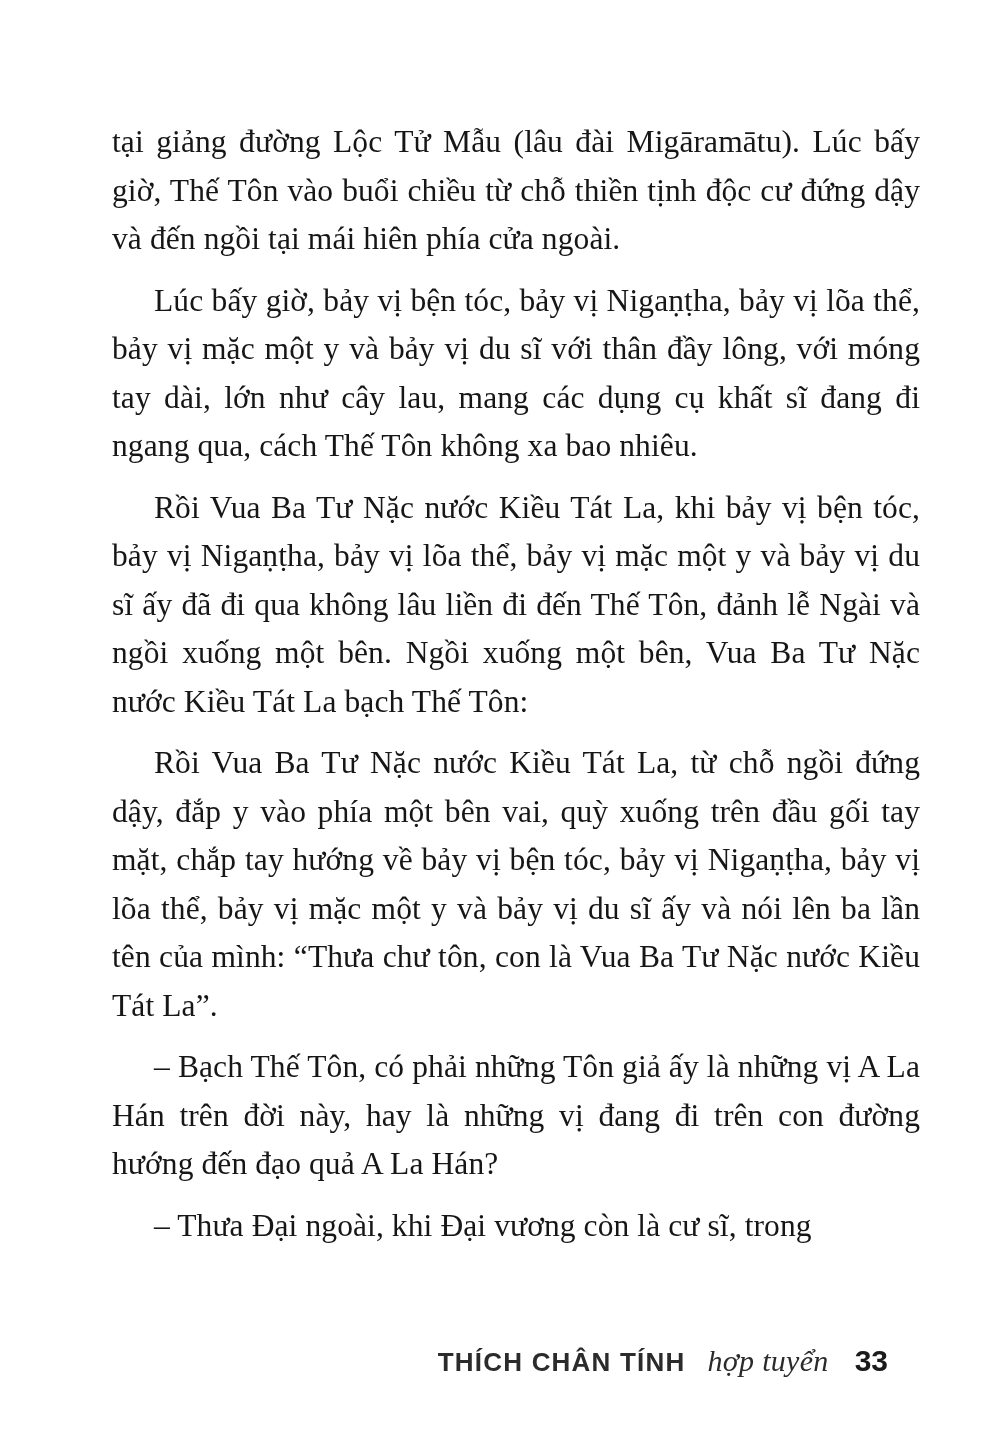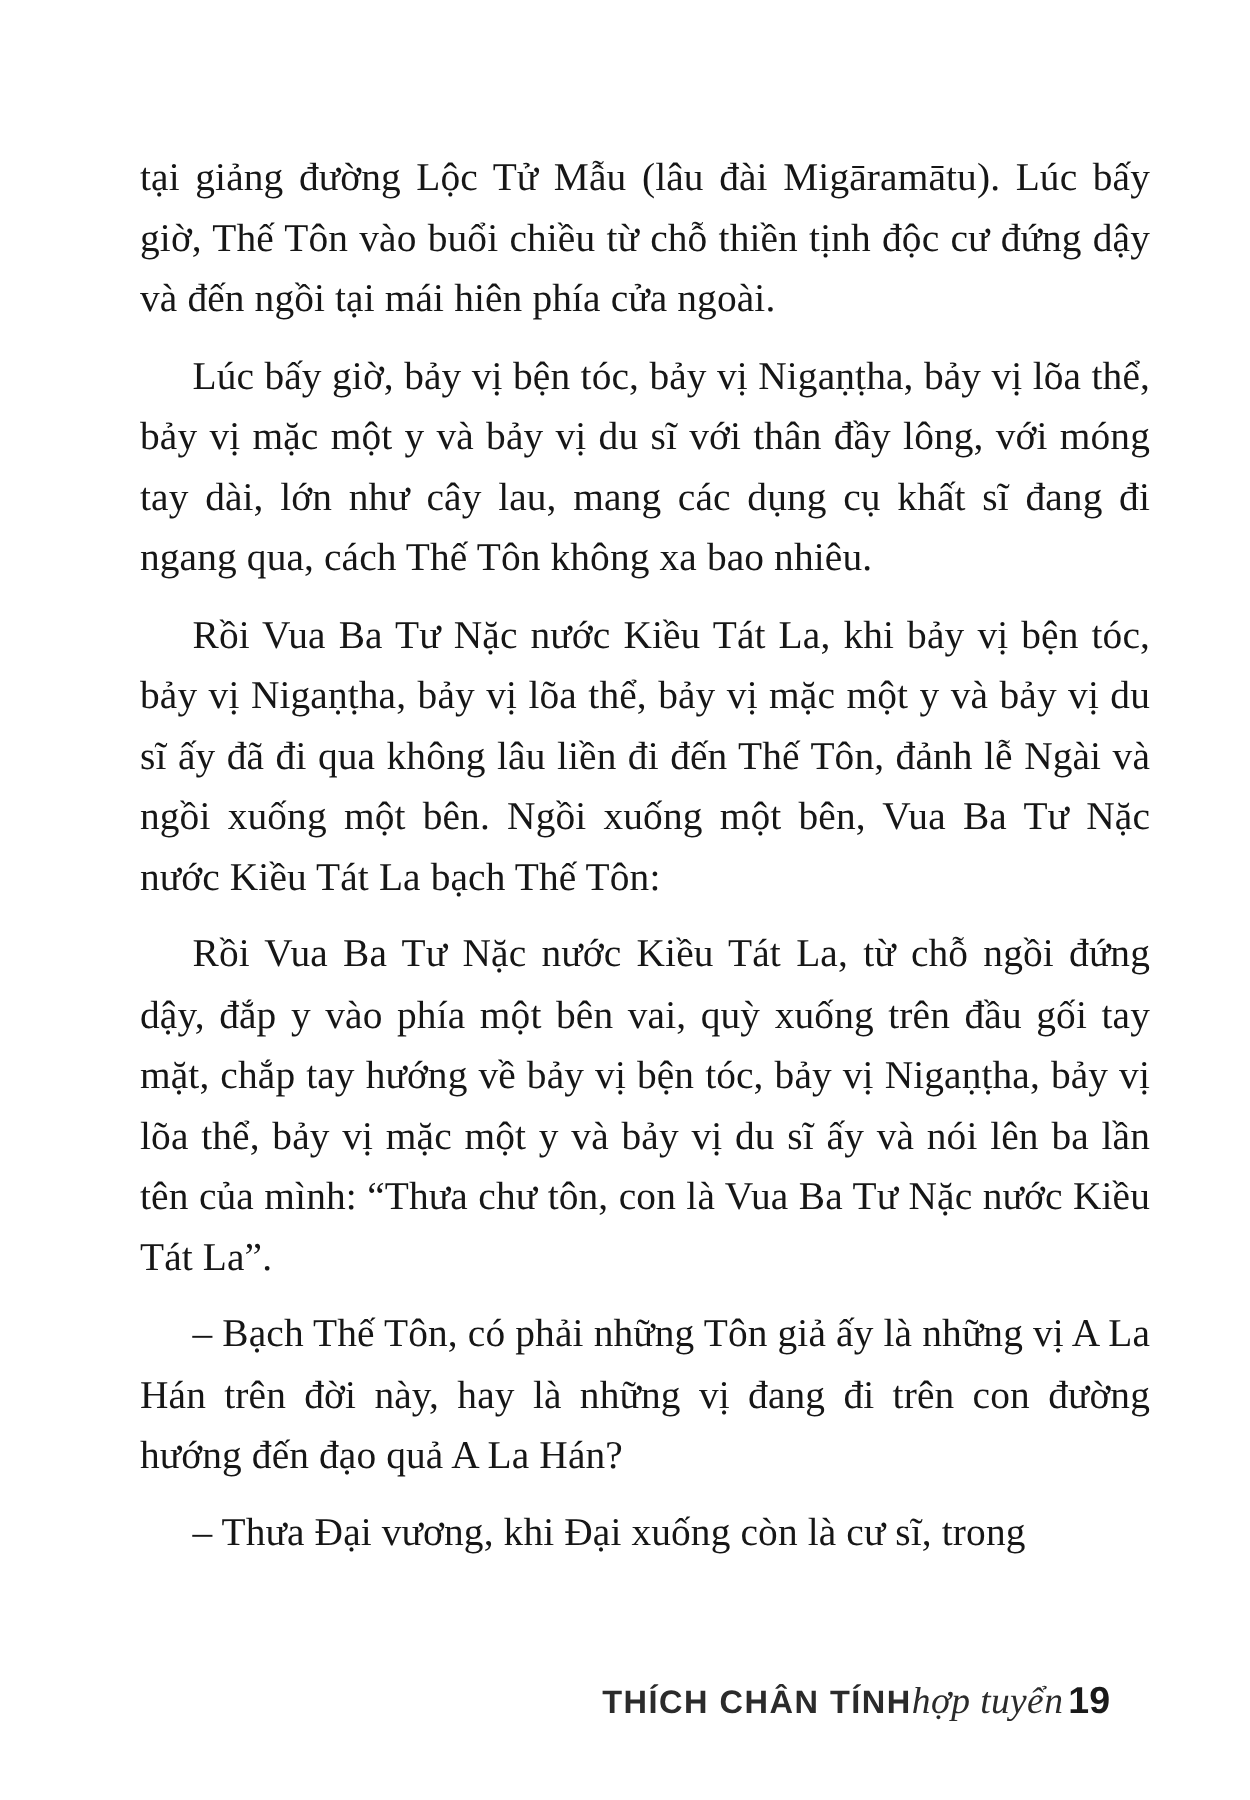--- a/index.html
+++ b/index.html
@@ -39,20 +39,21 @@
     text-indent: 42px;
   }
   .footer {
     position: absolute;
     left: 112px;
     right: 112px;
     bottom: 62px;
     display: flex;
     align-items: baseline;
     justify-content: flex-end;
+    gap: 22px;
   }
   .footer-title {
     font-family: "Liberation Sans", "DejaVu Sans", sans-serif;
     font-weight: bold;
     font-size: 26px;
     letter-spacing: 1.2px;
     color: #2b2b2b;
   }
   .footer-sub {
     font-family: "Liberation Serif", "DejaVu Serif", serif;
@@ -73,22 +74,22 @@
 <body>
 
 <div class="page">
 
   <div class="body-text">
     <p class="">tại giảng đường Lộc Tử Mẫu (lâu đài Migāramātu). Lúc bấy giờ, Thế Tôn vào buổi chiều từ chỗ thiền tịnh độc cư đứng dậy và đến ngồi tại mái hiên phía cửa ngoài.</p>
     <p class="indent">Lúc bấy giờ, bảy vị bện tóc, bảy vị Nigaṇṭha, bảy vị lõa thể, bảy vị mặc một y và bảy vị du sĩ với thân đầy lông, với móng tay dài, lớn như cây lau, mang các dụng cụ khất sĩ đang đi ngang qua, cách Thế Tôn không xa bao nhiêu.</p>
     <p class="indent">Rồi Vua Ba Tư Nặc nước Kiều Tát La, khi bảy vị bện tóc, bảy vị Nigaṇṭha, bảy vị lõa thể, bảy vị mặc một y và bảy vị du sĩ ấy đã đi qua không lâu liền đi đến Thế Tôn, đảnh lễ Ngài và ngồi xuống một bên. Ngồi xuống một bên, Vua Ba Tư Nặc nước Kiều Tát La bạch Thế Tôn:</p>
     <p class="indent">Rồi Vua Ba Tư Nặc nước Kiều Tát La, từ chỗ ngồi đứng dậy, đắp y vào phía một bên vai, quỳ xuống trên đầu gối tay mặt, chắp tay hướng về bảy vị bện tóc, bảy vị Nigaṇṭha, bảy vị lõa thể, bảy vị mặc một y và bảy vị du sĩ ấy và nói lên ba lần tên của mình: “Thưa chư tôn, con là Vua Ba Tư Nặc nước Kiều Tát La”.</p>
     <p class="indent">– Bạch Thế Tôn, có phải những Tôn giả ấy là những vị A La Hán trên đời này, hay là những vị đang đi trên con đường hướng đến đạo quả A La Hán?</p>
-    <p class="indent">– Thưa Đại vương, khi Đại xuống còn là cư sĩ, trong</p>
+    <p class="indent">– Thưa Đại ngoài, khi Đại vương còn là cư sĩ, trong</p>
   </div>
 
   <div class="footer">
     <span class="footer-title">THÍCH CHÂN TÍNH</span>
     <span class="footer-sub">hợp tuyển</span>
-    <span class="footer-pageno">19</span>
+    <span class="footer-pageno">33</span>
   </div>
 
 </div>
 
 </body></html>

